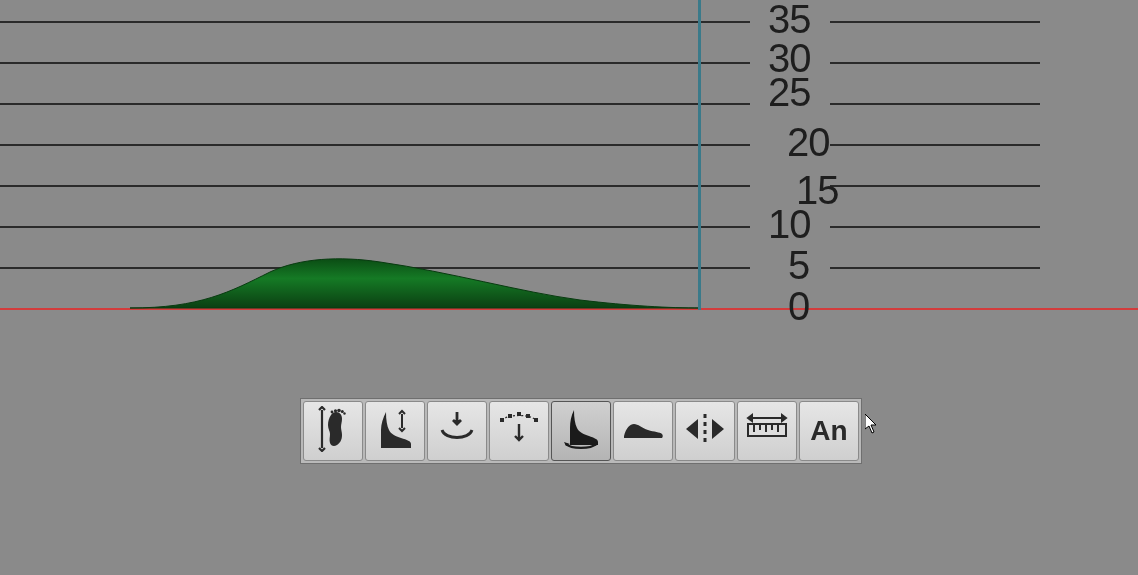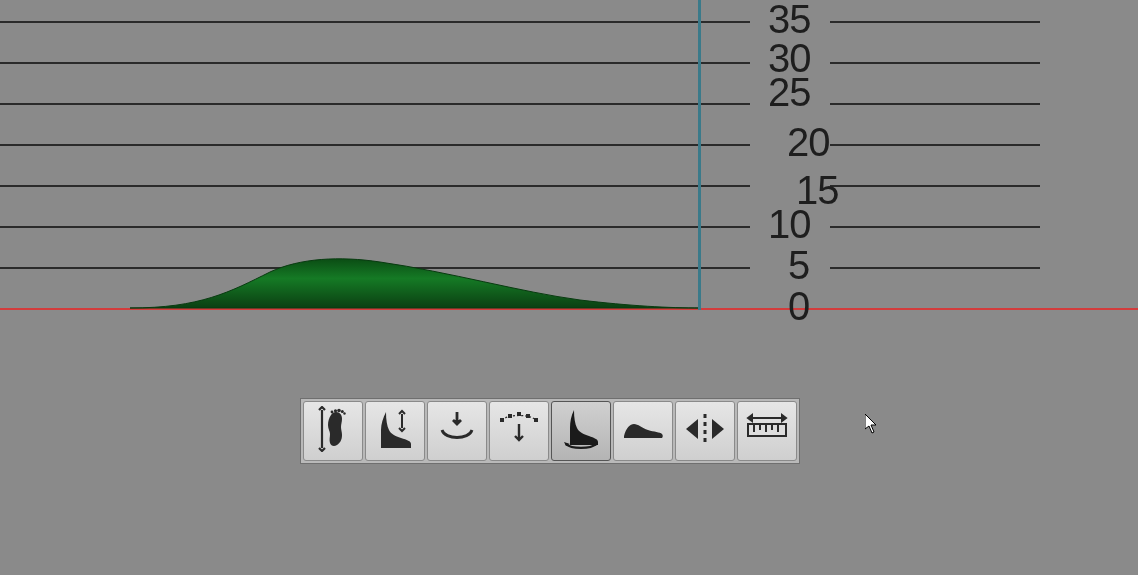--- a/index.html
+++ b/index.html
@@ -183,20 +183,23 @@
               <line x1="16" y1="18" x2="16" y2="24"></line>
               <line x1="22" y1="18" x2="22" y2="26"></line>
               <line x1="28" y1="18" x2="28" y2="24"></line>
               <line x1="34" y1="18" x2="34" y2="26"></line>
           <path d="M4 12 l4 -3 l0 6 z M42 12 l-4 -3 l0 6 z M8 12 l30 0" fill="#2a2a2a"></path>
         </g>
           </svg>
       </span>
     </div>
 
+    <div class="tbtn" title="An">
+      <span style="font:bold 28px Arial;color:#2a2a2a;">An</span>
+    </div>
 
 
   </div>
 
   <svg class="cursor" style="left:865px;top:414px;" viewBox="0 0 14 20">
     <path d="M0 0 L0 15 L4 12 L7 19 L9 18 L6 11 L11 11 Z" fill="#fff" stroke="#000" stroke-width="1"></path>
   </svg>
 
 </div>
 

